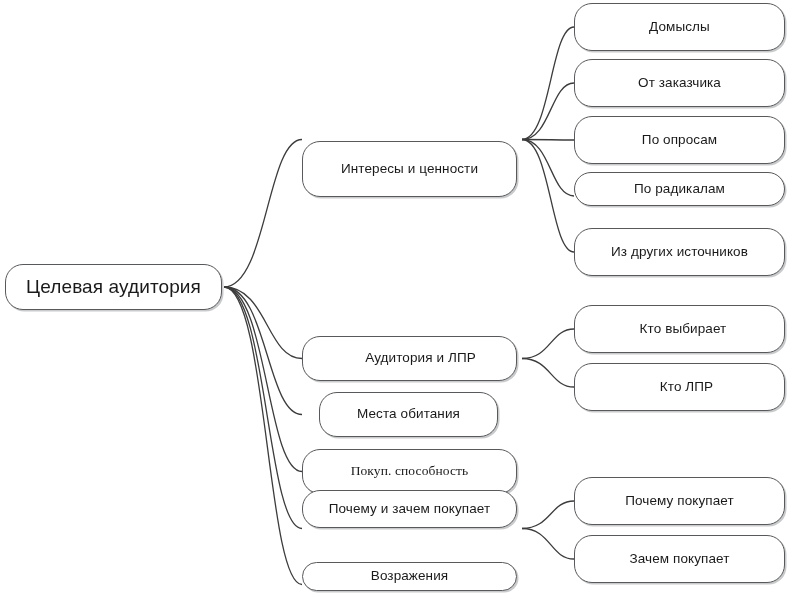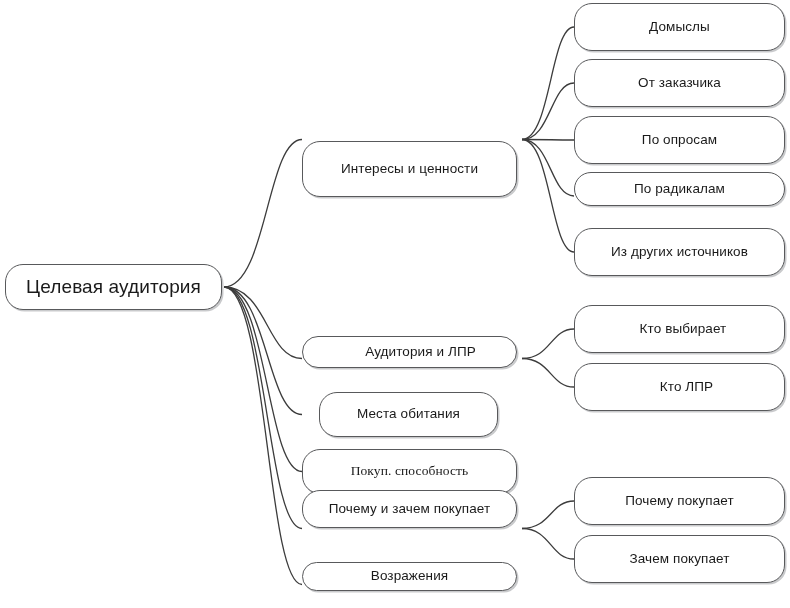--- a/index.html
+++ b/index.html
@@ -76,21 +76,21 @@
     </svg>
 
   <div id="nodes">
       <div class="node root" style="left: 5px; top: 264px; width: 217px; height: 46px;">Целевая аудитория</div>
       <div class="node level2" style="left: 302px; top: 117px; width: 215px; height: 56px; margin-top: 24px;">Интересы и ценности</div>
       <div class="node leaf" style="left: 574px; top: 3px; width: 211px; height: 48px;">Домыслы</div>
       <div class="node leaf" style="left: 574px; top: 59px; width: 211px; height: 48px;">От заказчика</div>
       <div class="node leaf" style="left: 574px; top: 116px; width: 211px; height: 48px;">По опросам</div>
       <div class="node leaf" style="left: 574px; top: 172px; width: 211px; height: 34px;">По радикалам</div>
       <div class="node leaf" style="left: 574px; top: 228px; width: 211px; height: 48px;">Из других источников</div>
-      <div class="node level2" style="left: 302px; top: 336px; width: 215px; height: 32px; padding-left: 28px;">Аудитория и ЛПР</div>
+      <div class="node level2" style="left: 302px; top: 336px; width: 215px; height: 45px; padding-left: 28px;">Аудитория и ЛПР</div>
       <div class="node leaf" style="left: 574px; top: 305px; width: 211px; height: 48px; padding-left: 13px;">Кто выбирает</div>
       <div class="node leaf" style="left: 574px; top: 363px; width: 211px; height: 48px; padding-left: 20px;">Кто ЛПР</div>
       <div class="node level2" style="left: 319px; top: 392px; width: 179px; height: 45px;">Места обитания</div>
       <div class="node level2" style="left: 302px; top: 449px; width: 215px; height: 45px; font-family: Liberation Serif, serif;">Покуп. способность</div>
       <div class="node level2" style="left: 302px; top: 490px; width: 215px; height: 38px;">Почему и зачем покупает</div>
       <div class="node leaf" style="left: 574px; top: 477px; width: 211px; height: 48px;">Почему покупает</div>
       <div class="node leaf" style="left: 574px; top: 535px; width: 211px; height: 48px;">Зачем покупает</div>
       <div class="node level2" style="left: 302px; top: 562px; width: 215px; height: 29px;">Возражения</div>
     </div>
 

